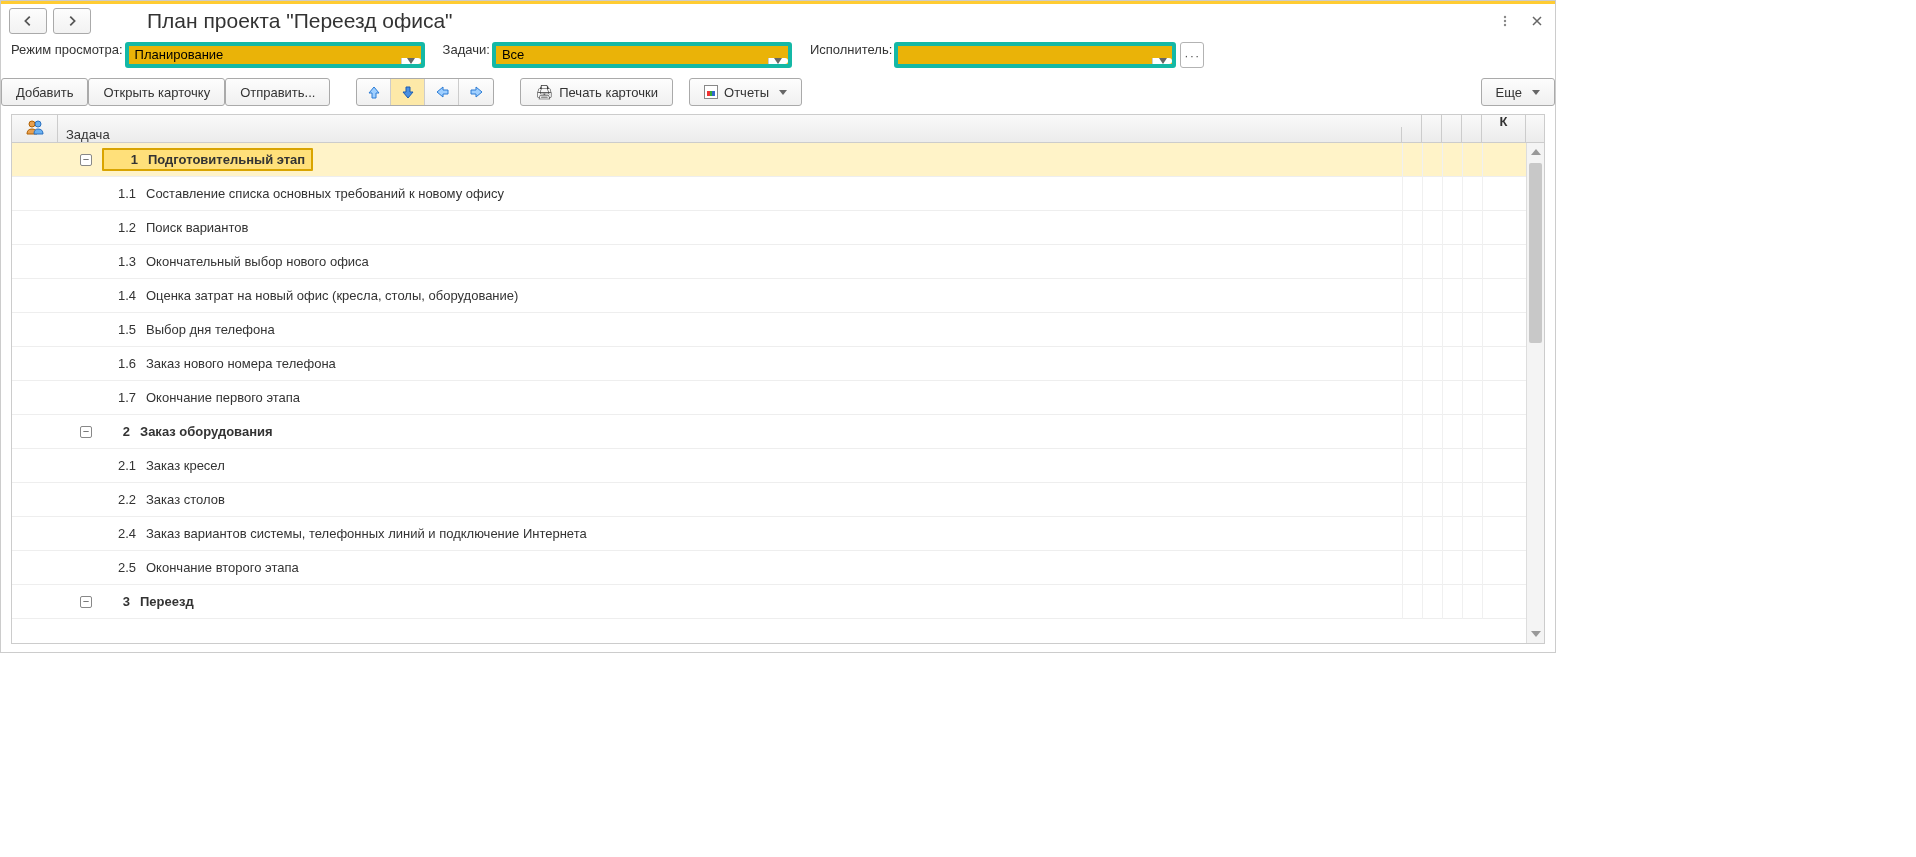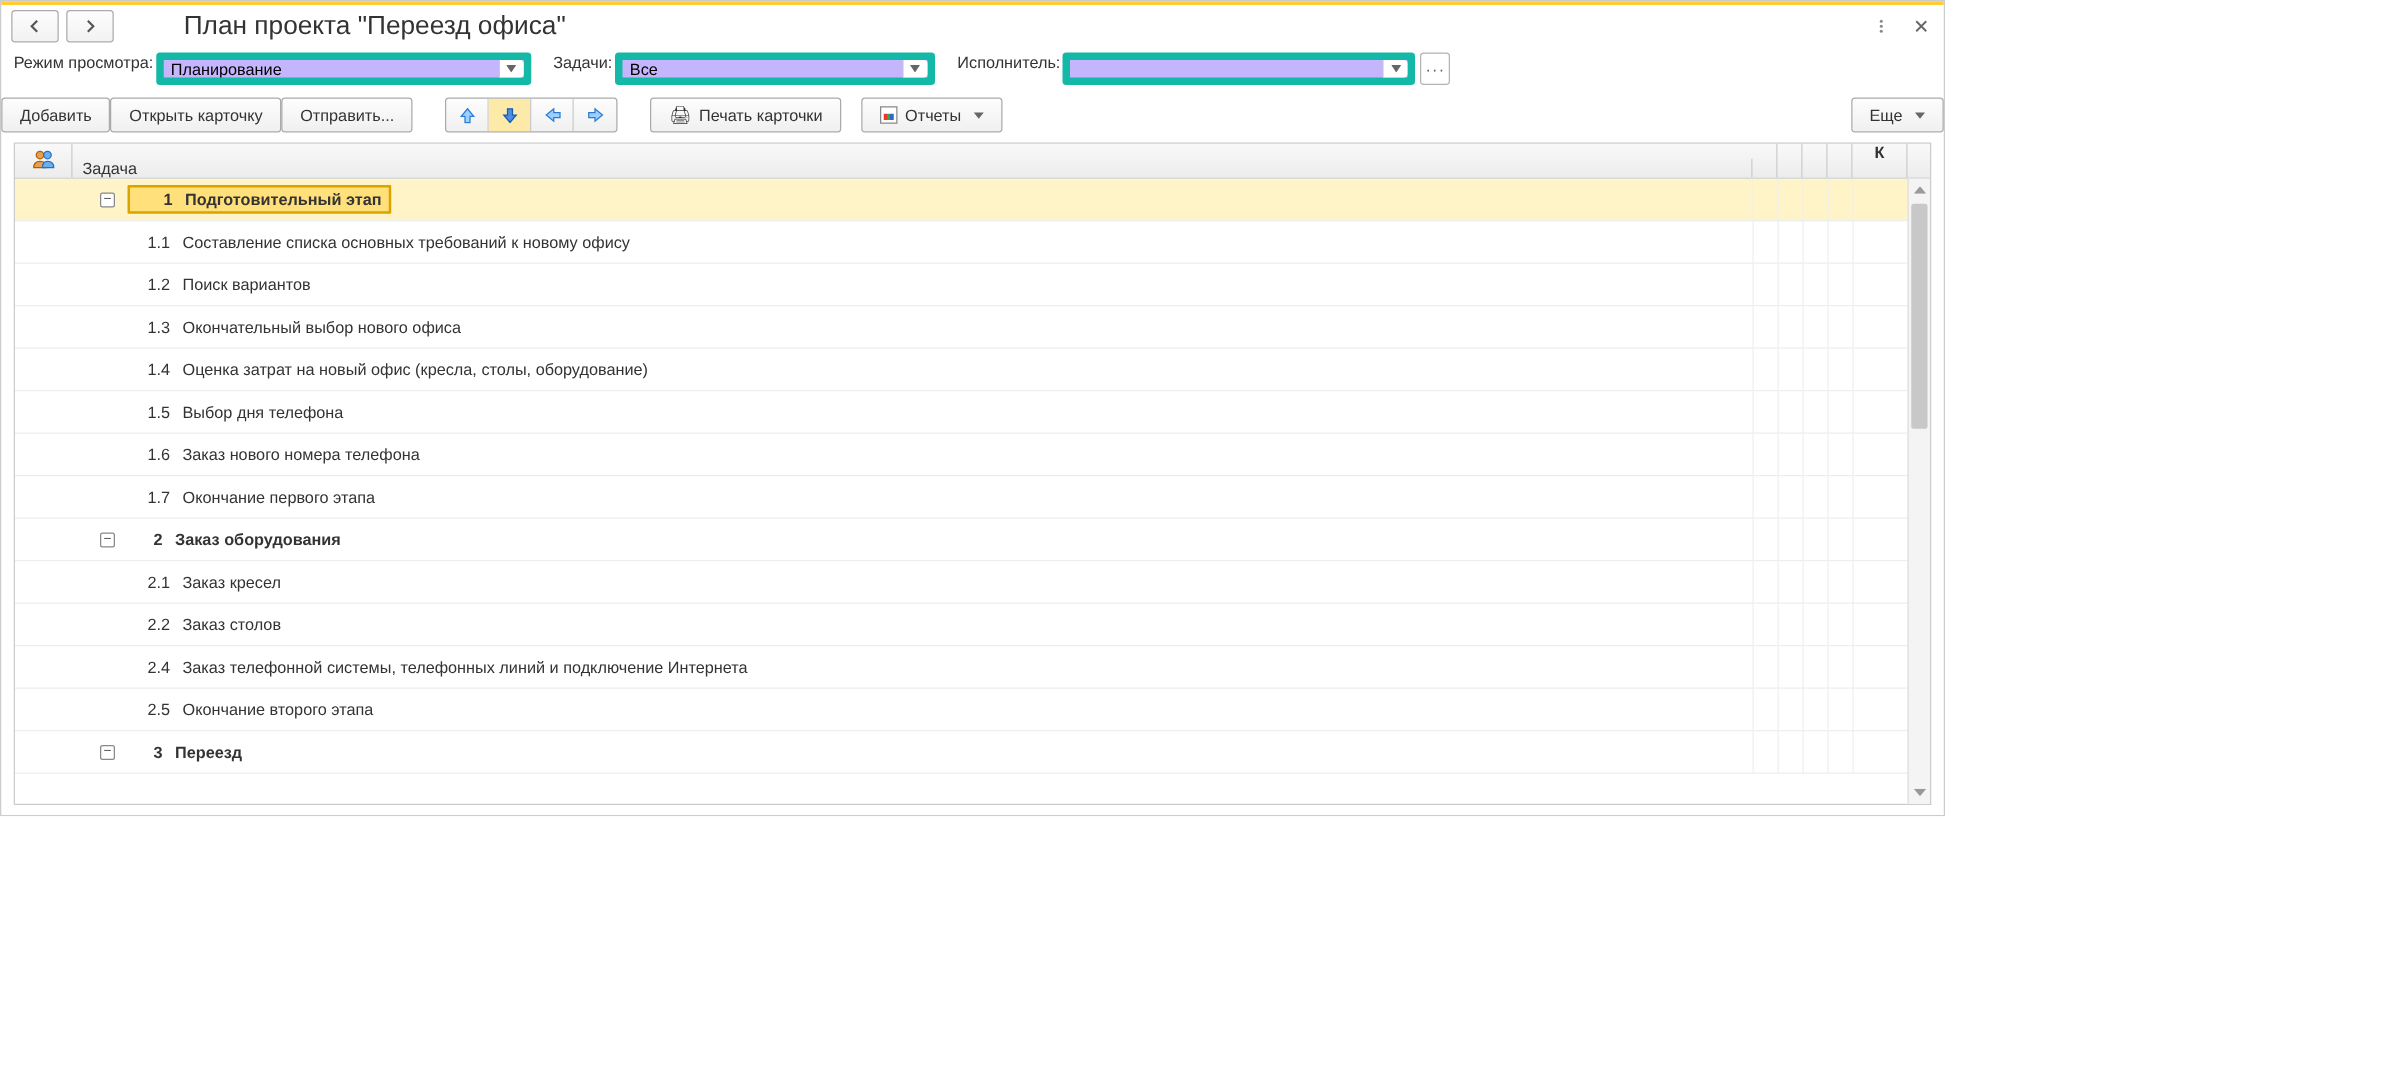--- a/index.html
+++ b/index.html
@@ -48,36 +48,37 @@
   }
   .filters {
     display:flex;
     gap:18px;
     padding: 6px 10px 2px 10px;
   }
   .filter-group { display:flex; flex-direction:row; gap:2px; }
   .filter-label { font-size:13px; color:#333; }
   .select {
     display:flex;
-    border:6px solid #14b8a6;
+    border:4px solid #14b8a6;
     border-radius:3px;
     height:26px;
-    background:#c4b5fd;
+    background:#eab308;
+    align-items:flex-end;
   }
   .select-input {
     border:none; outline:none; padding:2px 6px; font-size:13px;
     flex:1; background:transparent;
   }
   .select-btn {
     width:20px; border-left:1px solid #ccc;
     display:flex;align-items:center;justify-content:center;
     cursor:pointer; background:#fff;
   }
   .select-btn:last-child { border-radius:0 3px 3px 0; }
-  .w1 { width:300px; } .w2 { width:256px; } .w3 { width:282px; }
+  .w1 { width:300px; } .w2 { width:300px; } .w3 { width:282px; }
   .ext-btn {
     width:24px; height:26px; border:1px solid #b3b3b3; border-radius:3px;
     margin-left:4px; background:#fff; display:inline-flex;align-items:center;justify-content:center;
     cursor:pointer;
   }
   .toolbar {
     display:flex; align-items:center; 
     padding: 8px 0;
   }
   .btn {
@@ -508,21 +509,21 @@
             <div class="cell-small"></div>
             <div class="cell-k"></div>
             <div class="cell-scroll"></div>
           </div>
         </div>
         <div class="row">
           <div class="cell-icon"></div>
           <div class="cell-task indent-2">
             <span class="task-box">
               <span class="num">2.4</span>
-              <span>Заказ телефонной системы, телефонных линий и подключение Интернета</span>
+              <span>Заказ вариантов системы, телефонных линий и подключение Интернета</span>
             </span>
           </div>
           <div class="cell-right">
             <div class="cell-small"></div>
             <div class="cell-small"></div>
             <div class="cell-small"></div>
             <div class="cell-small"></div>
             <div class="cell-k"></div>
             <div class="cell-scroll"></div>
           </div>

